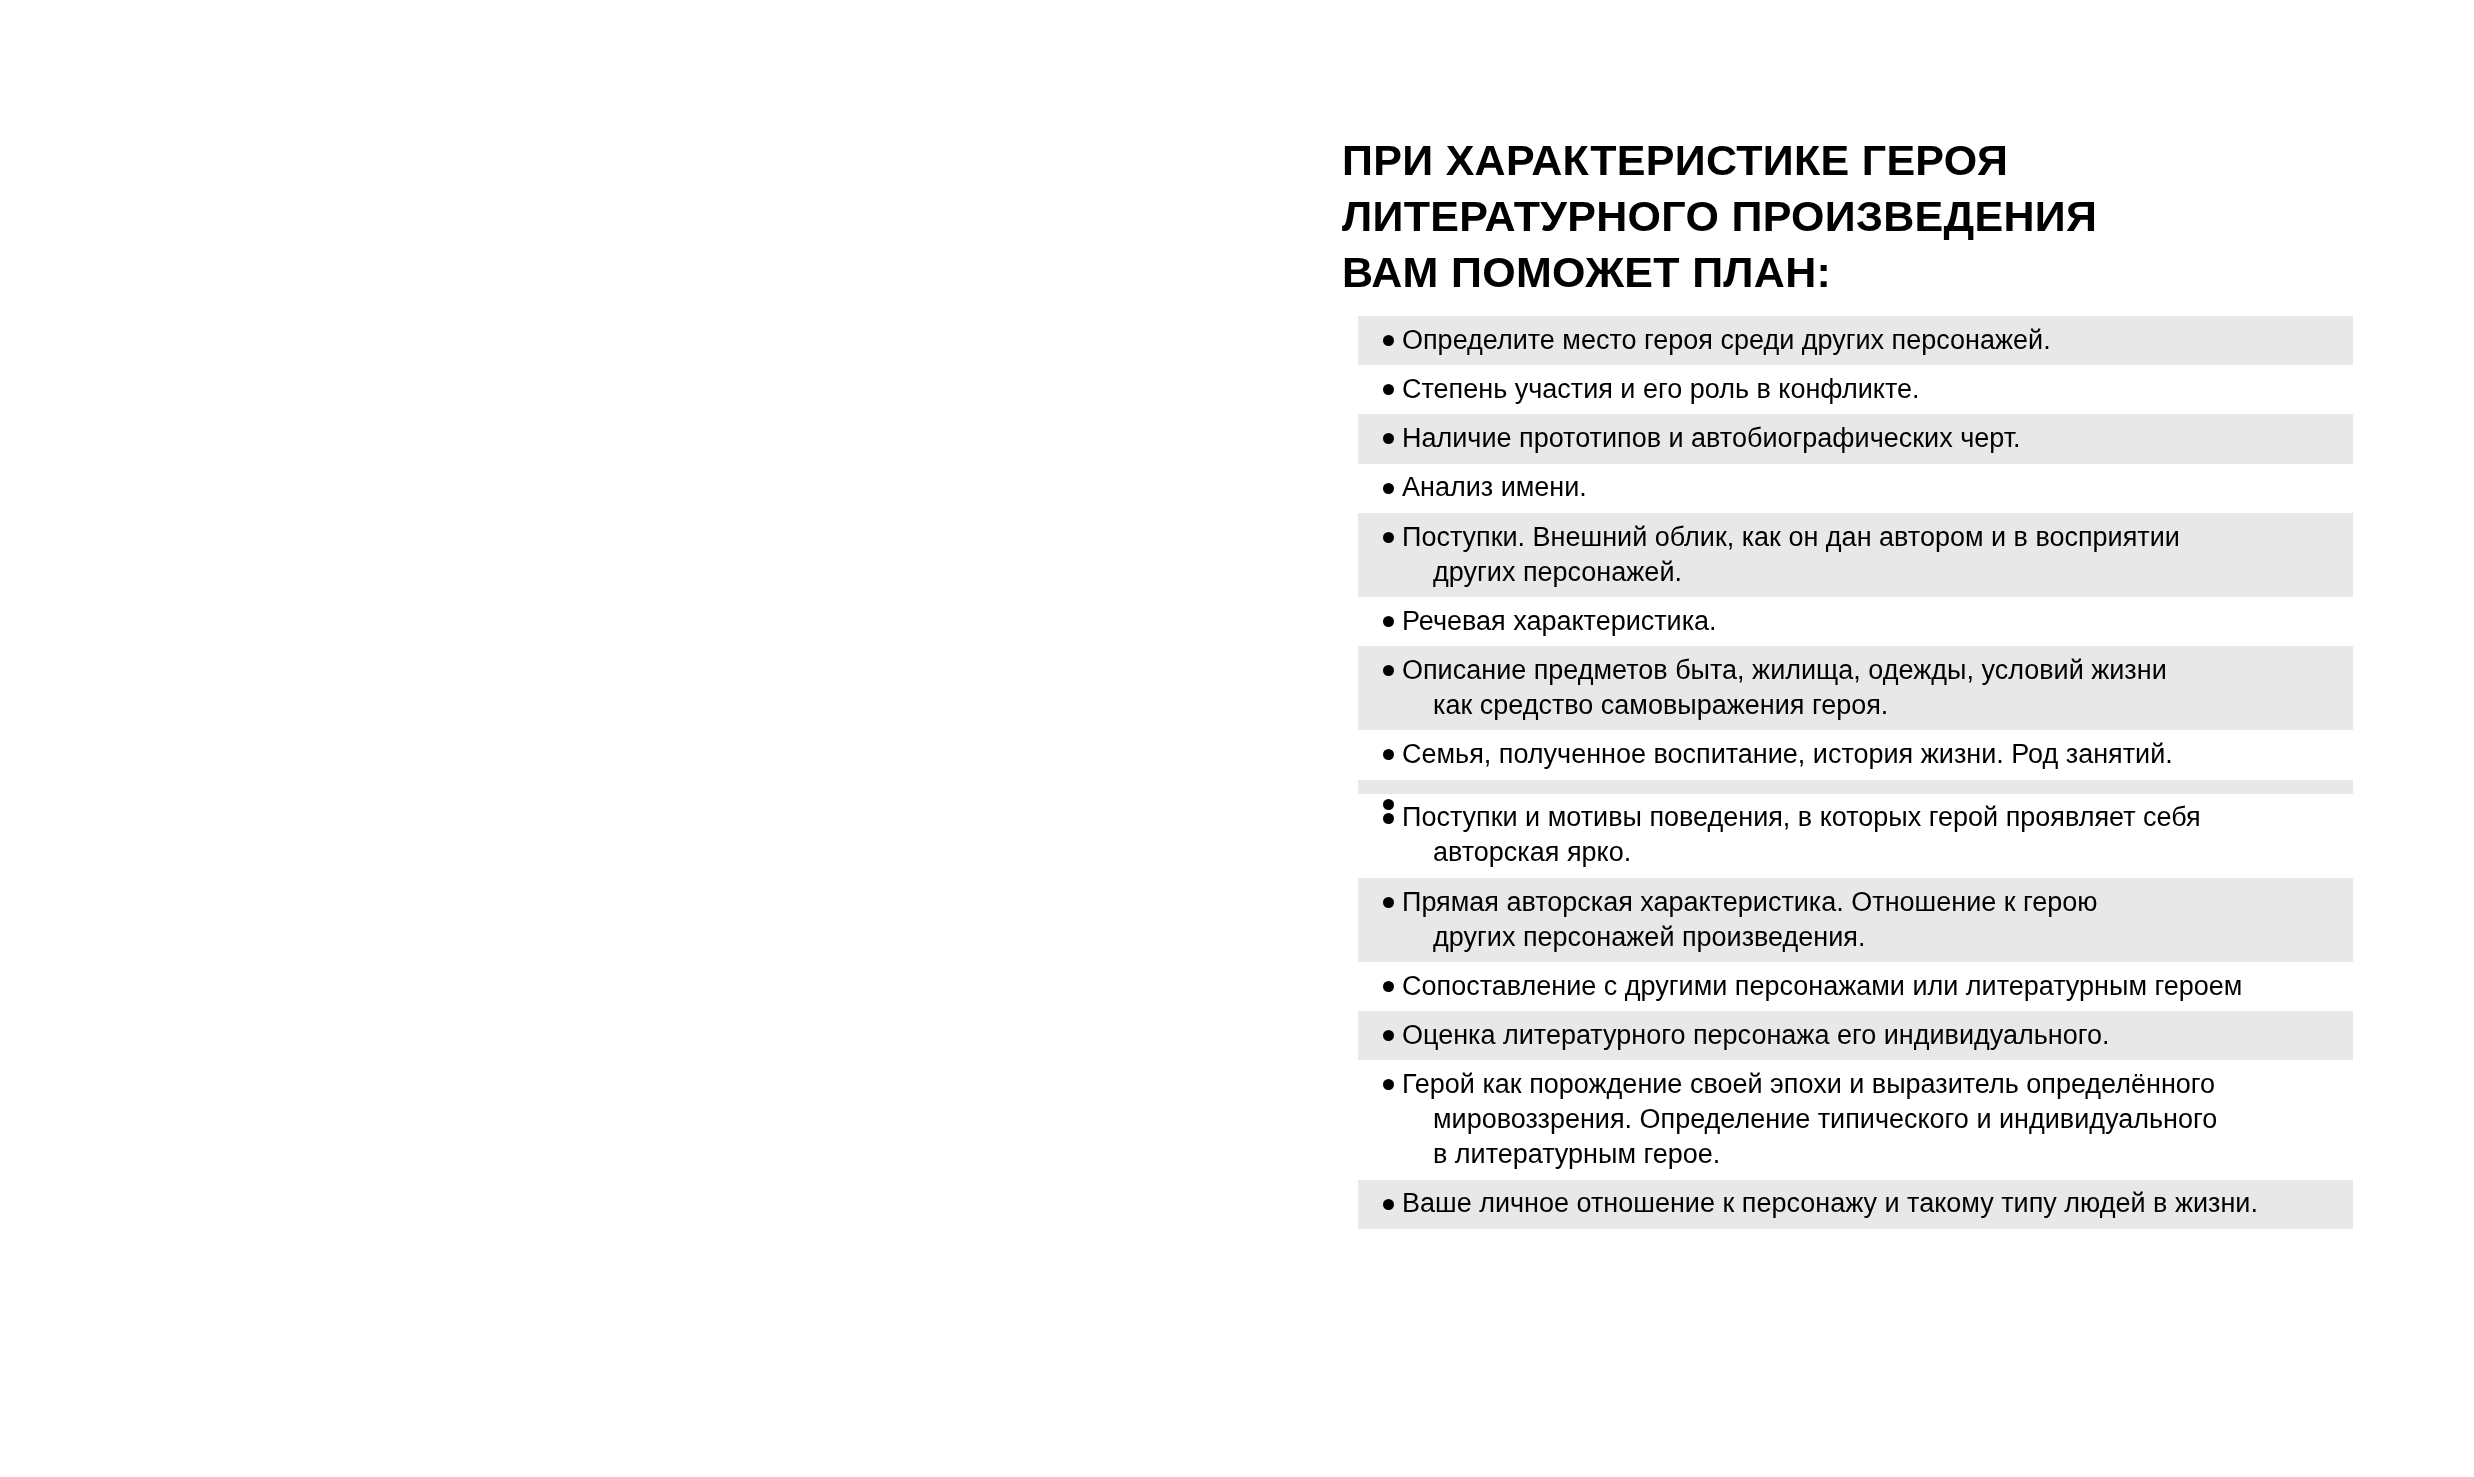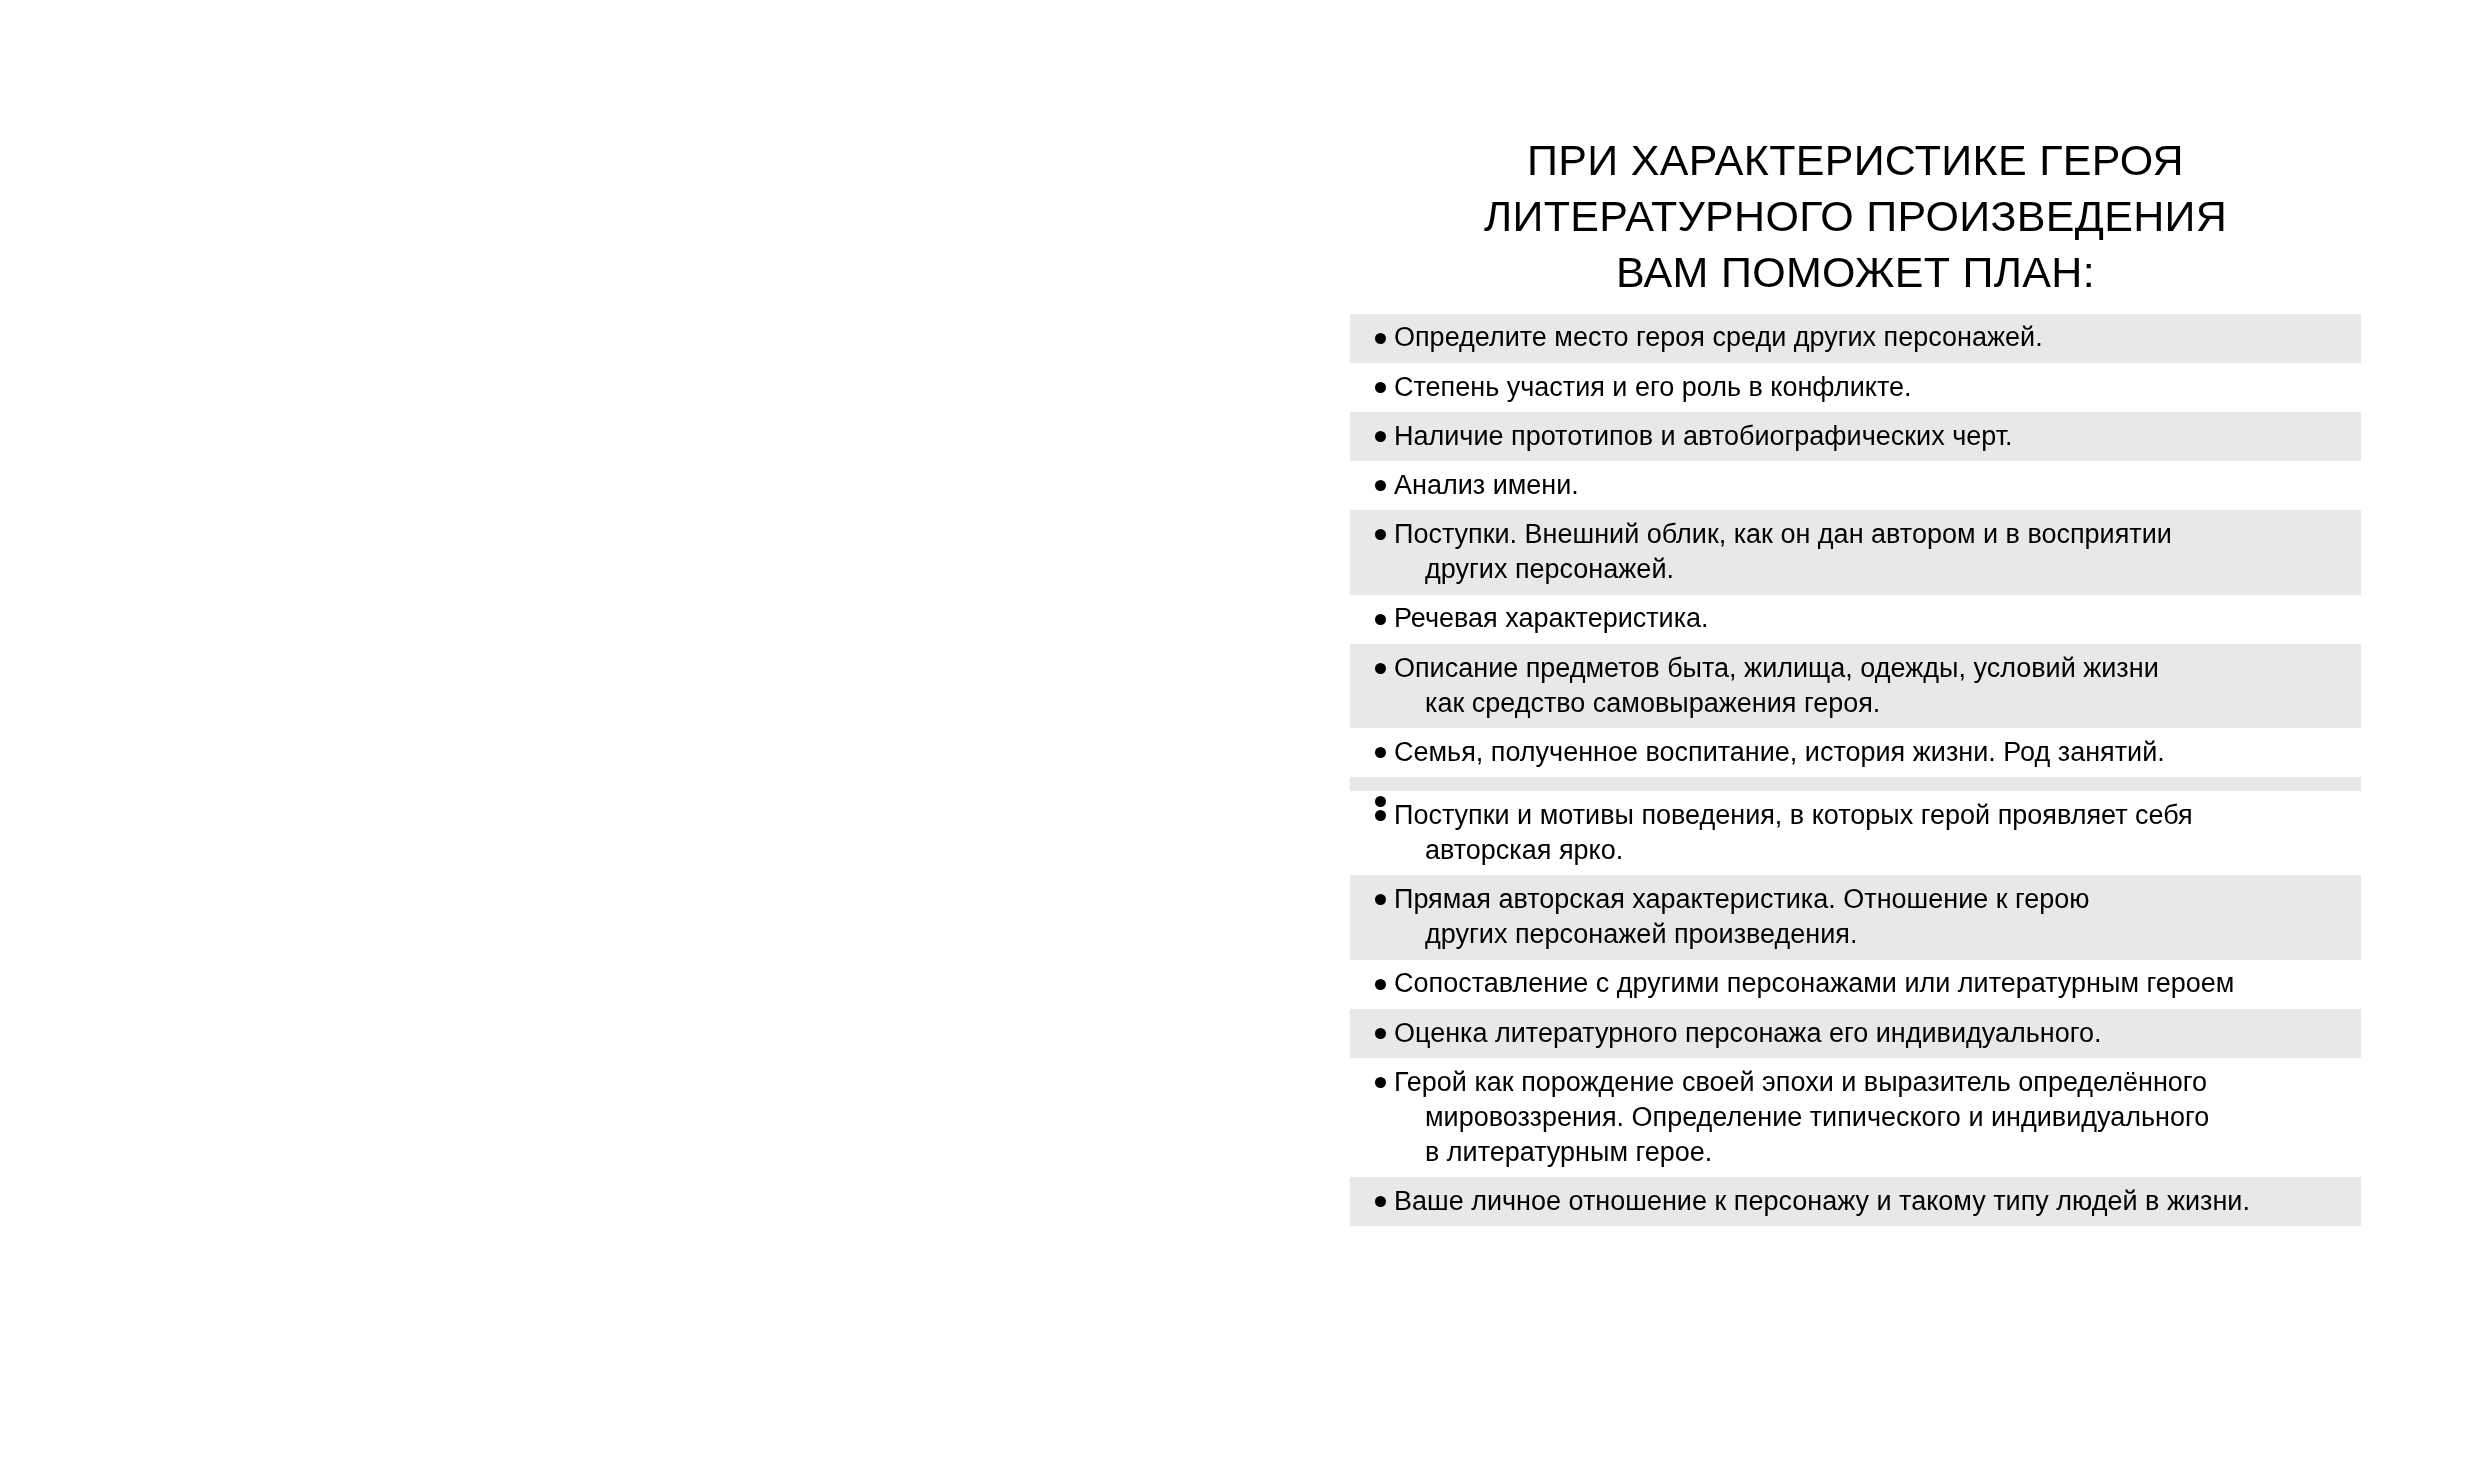--- a/index.html
+++ b/index.html
@@ -21,31 +21,31 @@
     font-family: "Liberation Sans", "DejaVu Sans", sans-serif;
     color: var(--text);
   }
   .content {
     position: absolute;
     left: 1342px;
     top: 132px;
     width: 1027px;
   }
   .title {
-    text-align: center;
-    font-weight: normal;
+    text-align: left;
+    font-weight: bold;
     font-size: 43px;
     line-height: 56px;
     letter-spacing: 0.3px;
     color: var(--text);
     margin: 0 0 13.6px 0;
   }
   .plan-list {
     list-style: none;
-    margin: 8px;
+    margin: 16px;
     padding: 0;
   }
   .plan-item {
     position: relative;
     padding: 6.8px 8.6px 7.4px 75px;
     font-size: 27px;
     line-height: 35px;
   }
   .plan-item:nth-child(odd) {
     background: var(--stripe);

